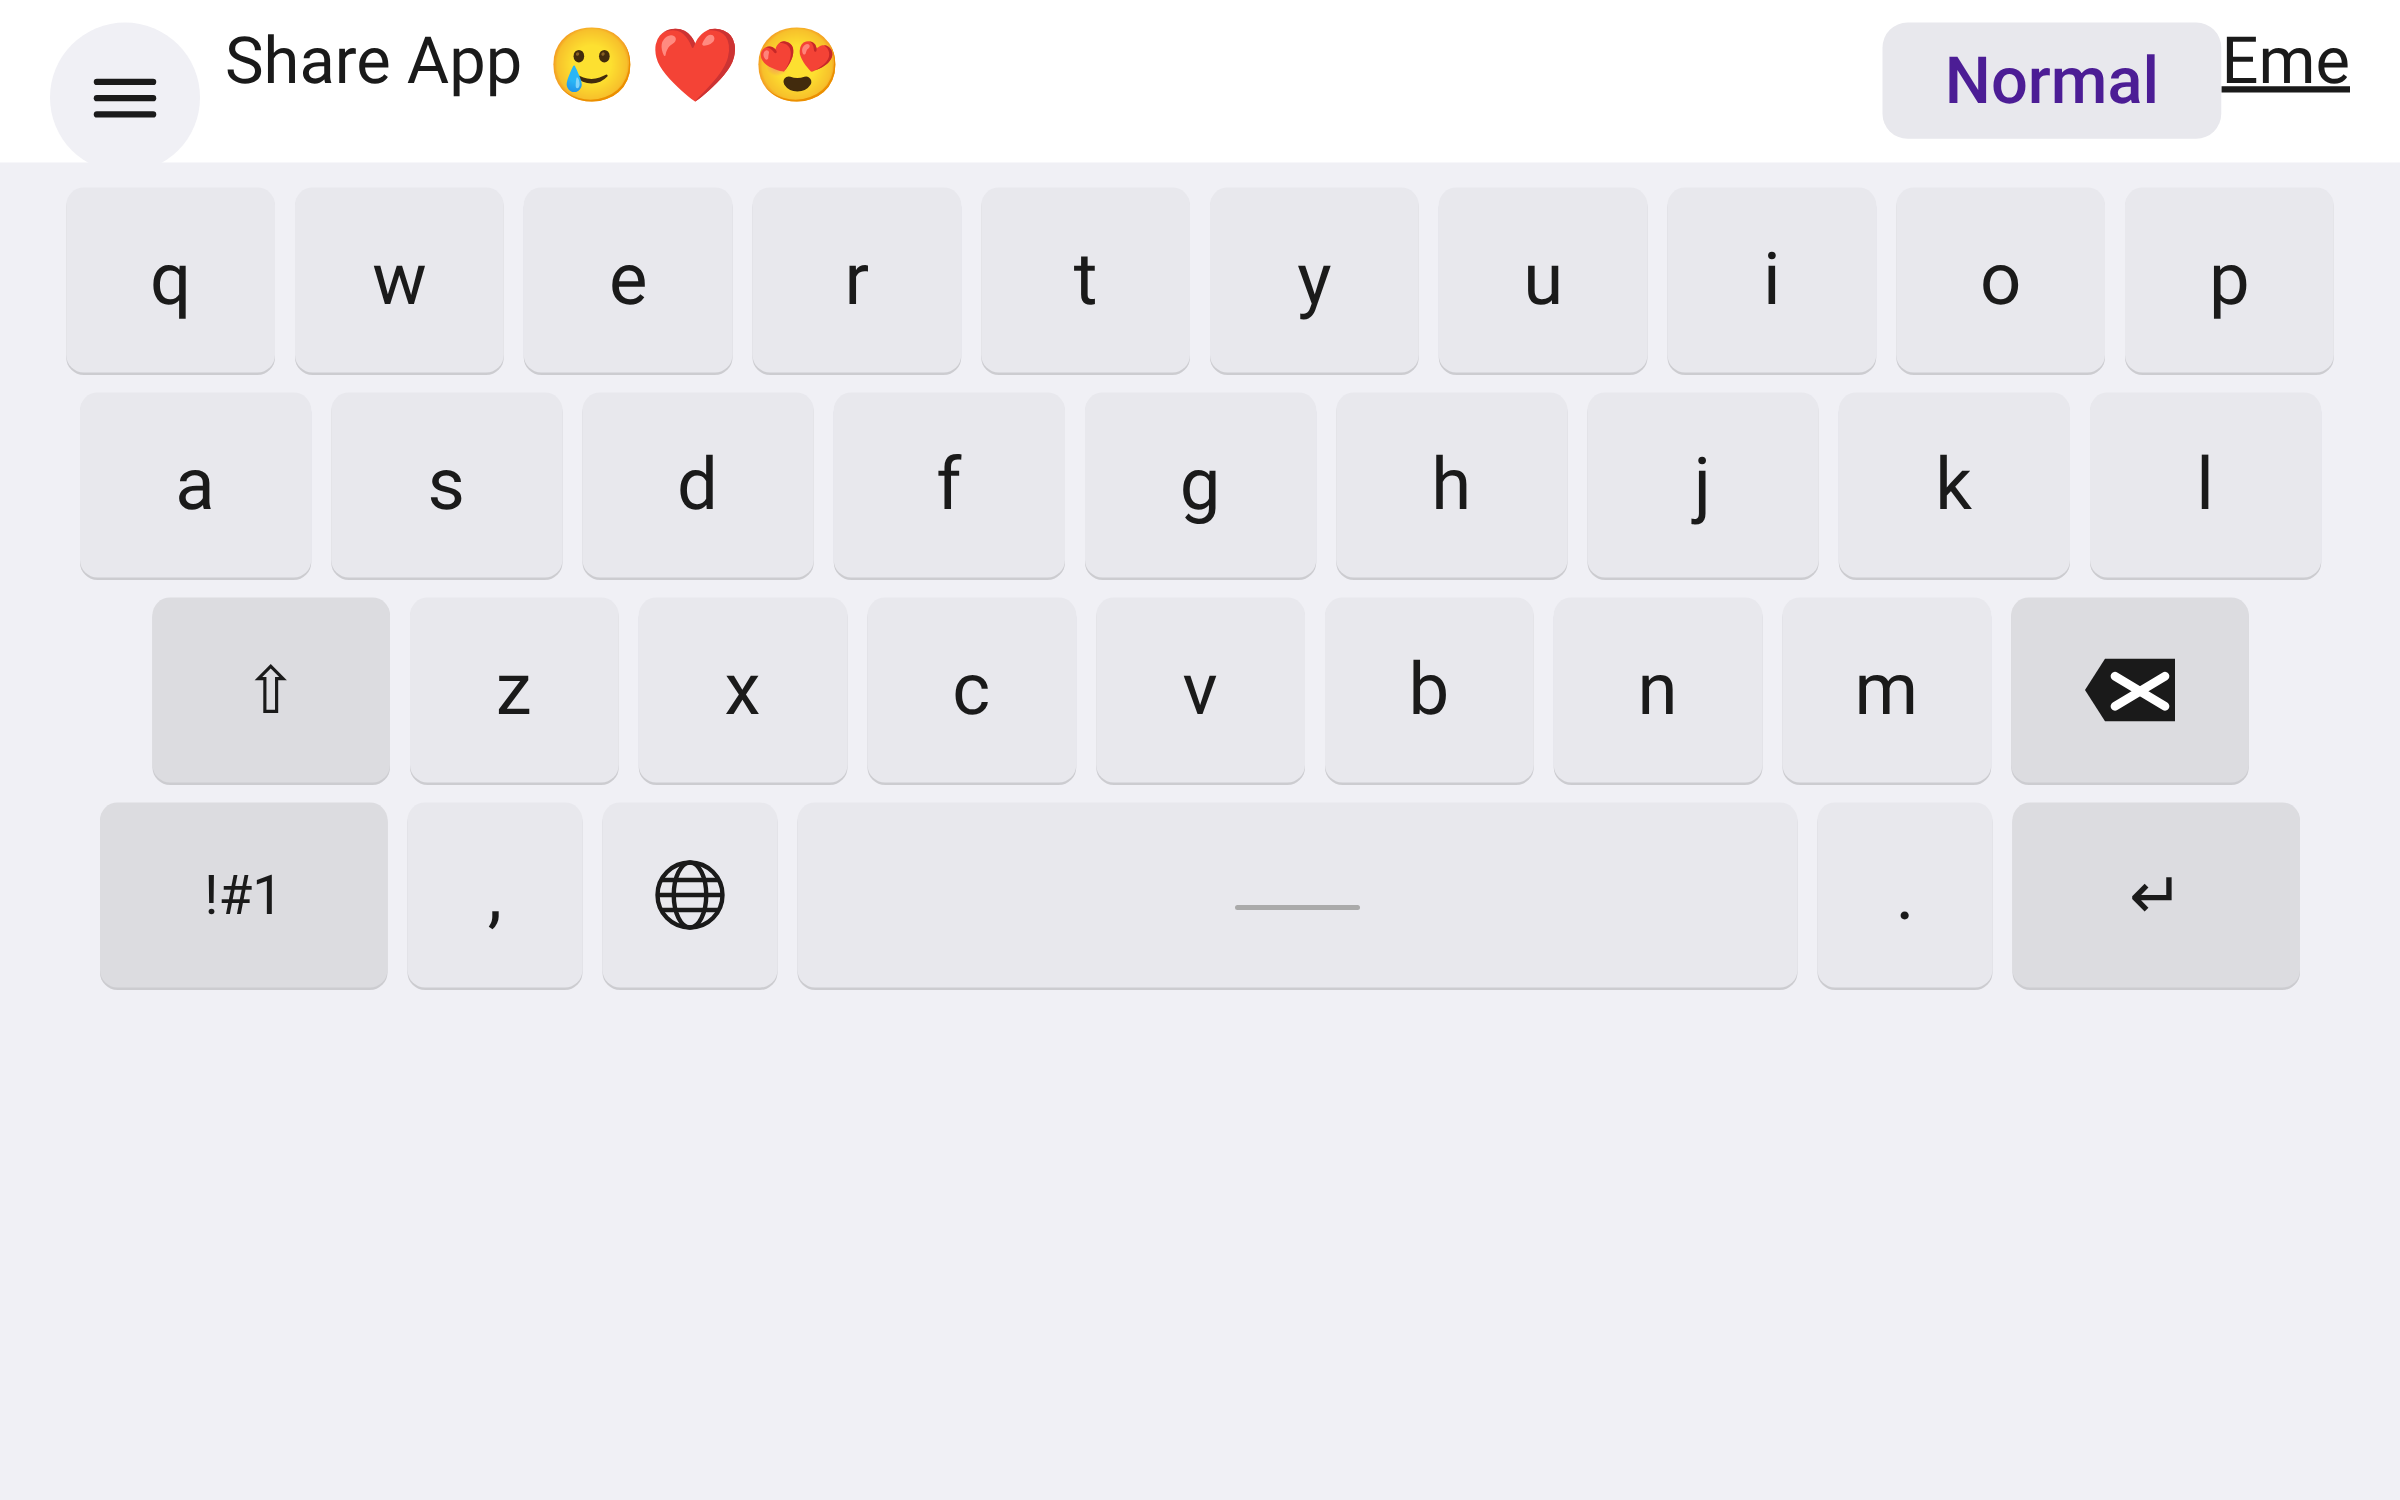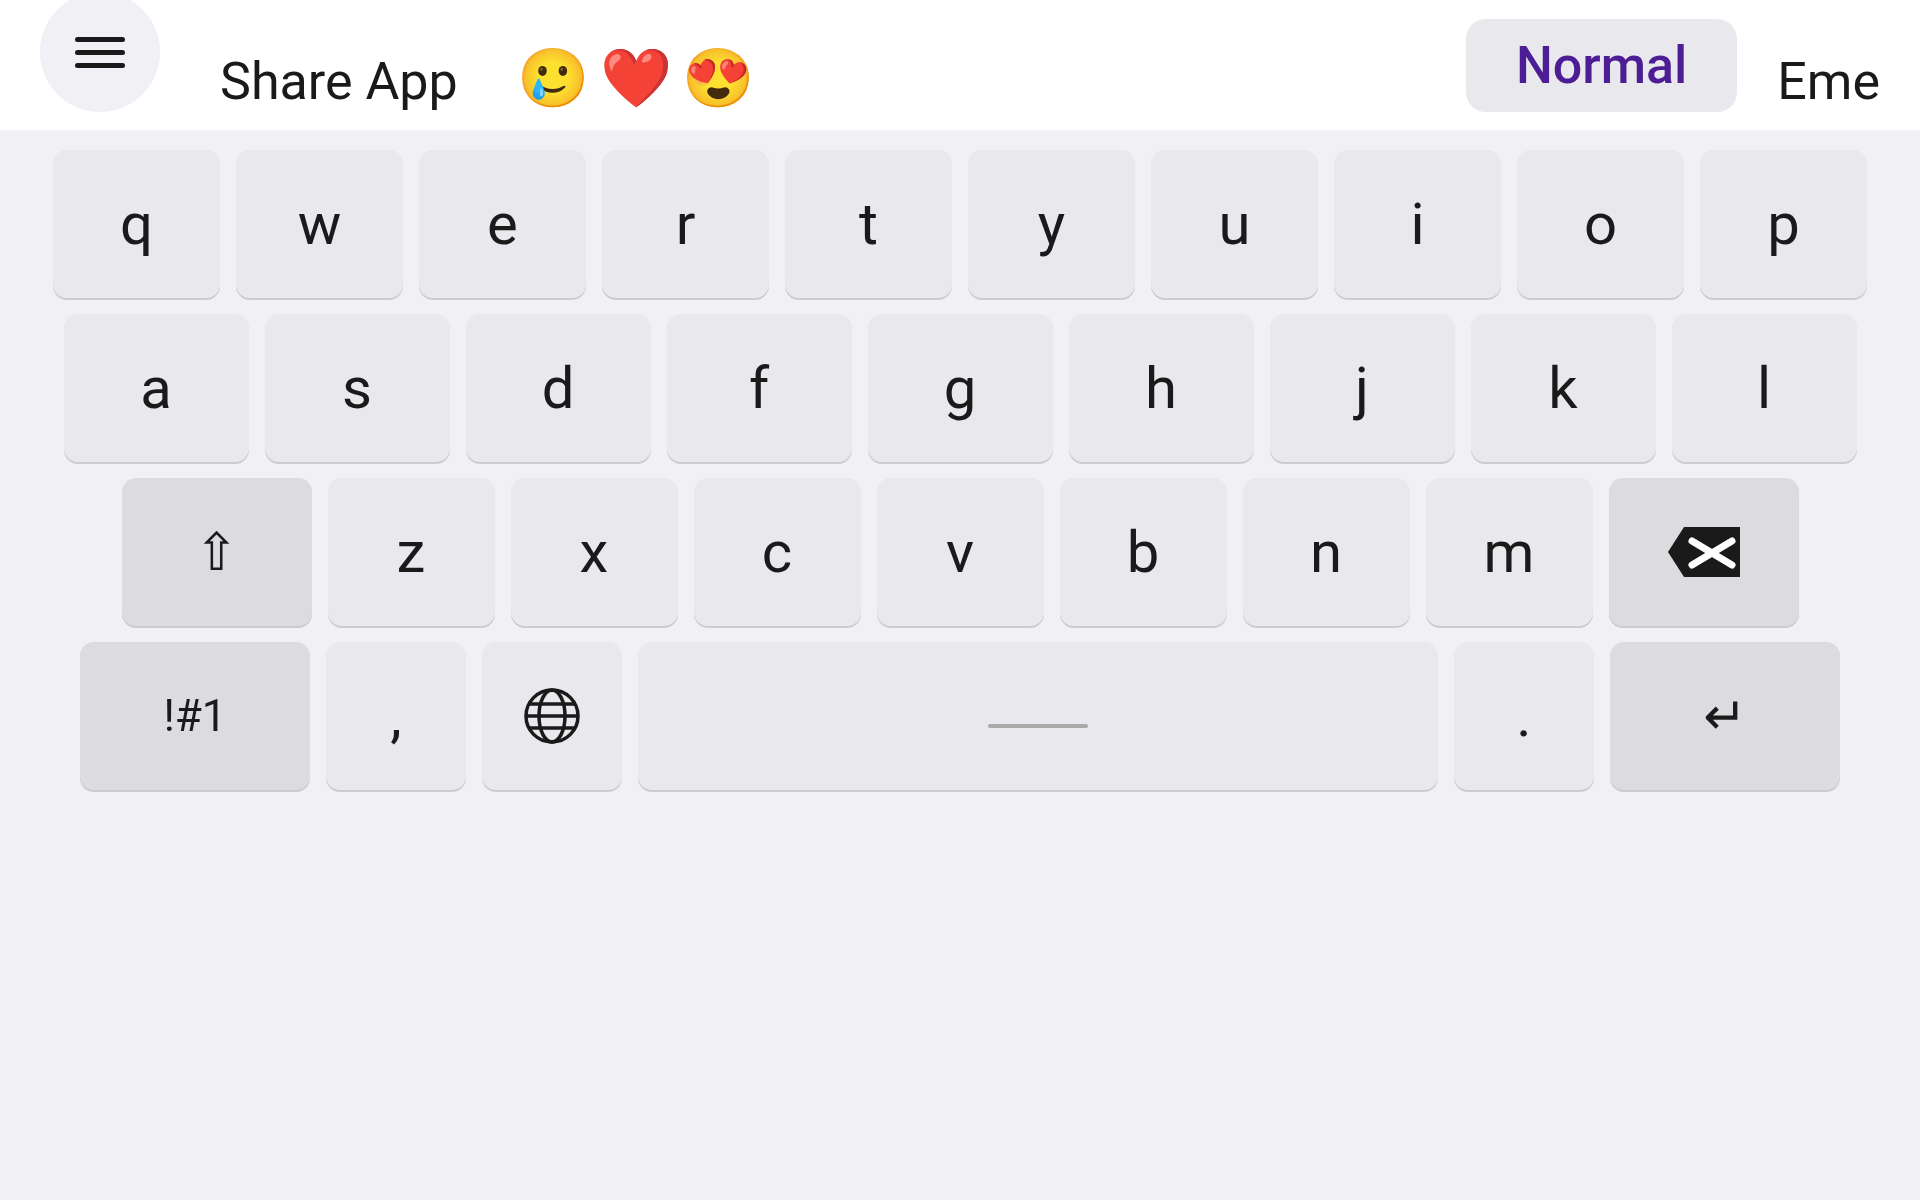--- a/index.html
+++ b/index.html
@@ -14,23 +14,22 @@
       background: #ffffff;
       font-family: -apple-system, BlinkMacSystemFont, 'Segoe UI', Roboto, sans-serif;
       overflow: hidden;
       display: flex;
       flex-direction: column;
     }
 
     
     .top-bar {
       display: flex;
-      align-items: flex-end;
+      align-items: flex-start;
       padding: 18px 40px;
-      gap: 40px;
       background: #ffffff;
       height: 130px;
     }
 
     .menu-btn {
       width: 120px;
       height: 120px;
       background: #f0f0f5;
       border-radius: 60px;
       display: flex;
@@ -75,20 +74,21 @@
       font-size: 52px;
       font-weight: 500;
       color: #4c1d95;
       margin-left: auto;
     }
 
     .emo-label {
       font-size: 52px;
       color: #1a1a1a;
       font-weight: 400;
+      text-decoration: underline;
     }
 
     
     .keyboard {
       flex: 1;
       background: #f0f0f5;
       display: flex;
       flex-direction: column;
       padding: 20px 30px 30px 30px;
       gap: 16px;

